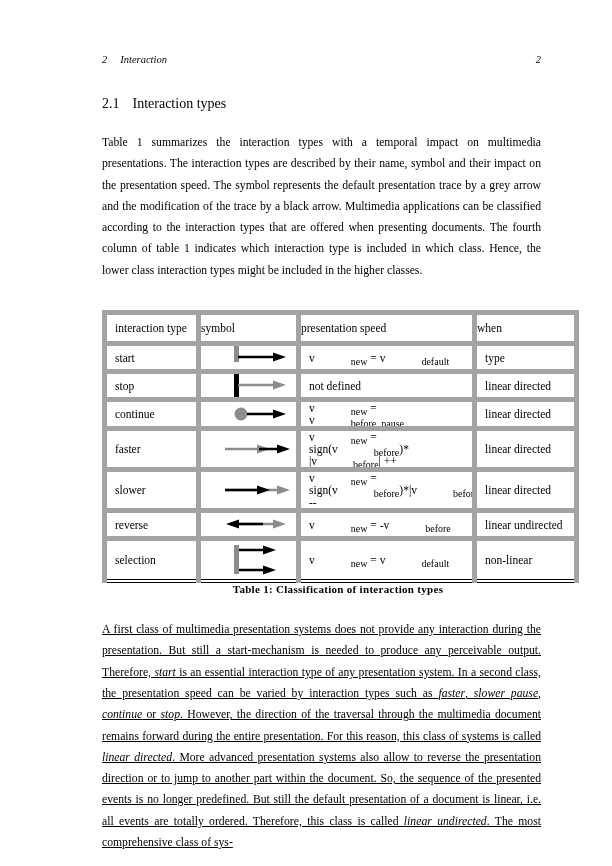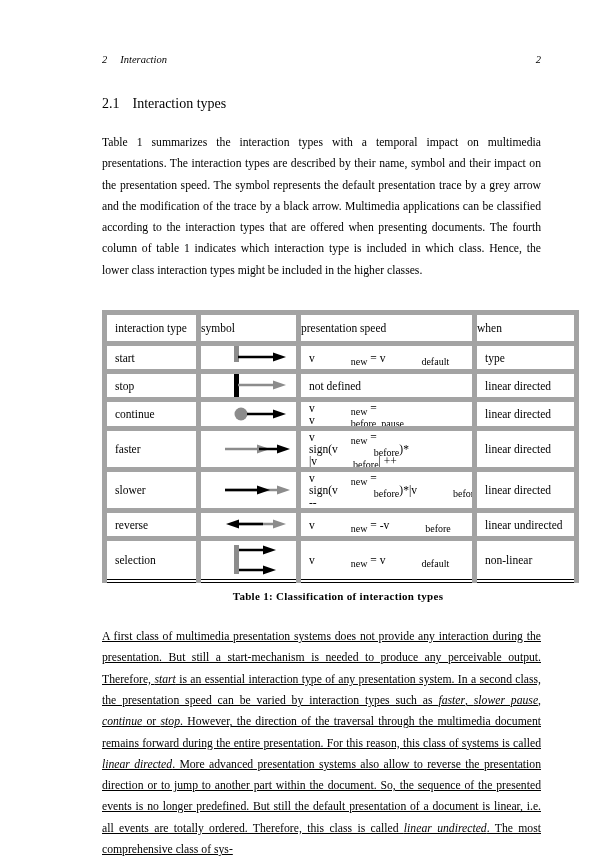--- a/index.html
+++ b/index.html
@@ -52,21 +52,20 @@
   table.itable td.cell-type  { text-align:left; padding-left:8px; }
   table.itable td.cell-speed { text-align:left; padding-left:8px; }
   table.itable td.cell-class { text-align:left; padding-left:8px; }
   table.itable td.cell-symbol { text-align:center; vertical-align:middle; }
   table.itable td.cell-symbol svg { display:block; margin:0 auto; }
   table.itable tr.h-normal td { height:23px; }
   table.itable tr.h-jump td { height:35px; }
   table.itable tr.h-selection td { height:38px; border-bottom:4px double #000; }
   sub { font-size:10px; line-height:0;margin-left:36px; }
   .table-caption {
-    margin-top:7px;
     width:472px;
     text-align:center;
     font-size:11px; font-weight:bold;
     letter-spacing:0.3px;
   }
   .par2 { margin-top:24px;text-decoration:underline; }
 </style>
 </head>
 <body>
 

